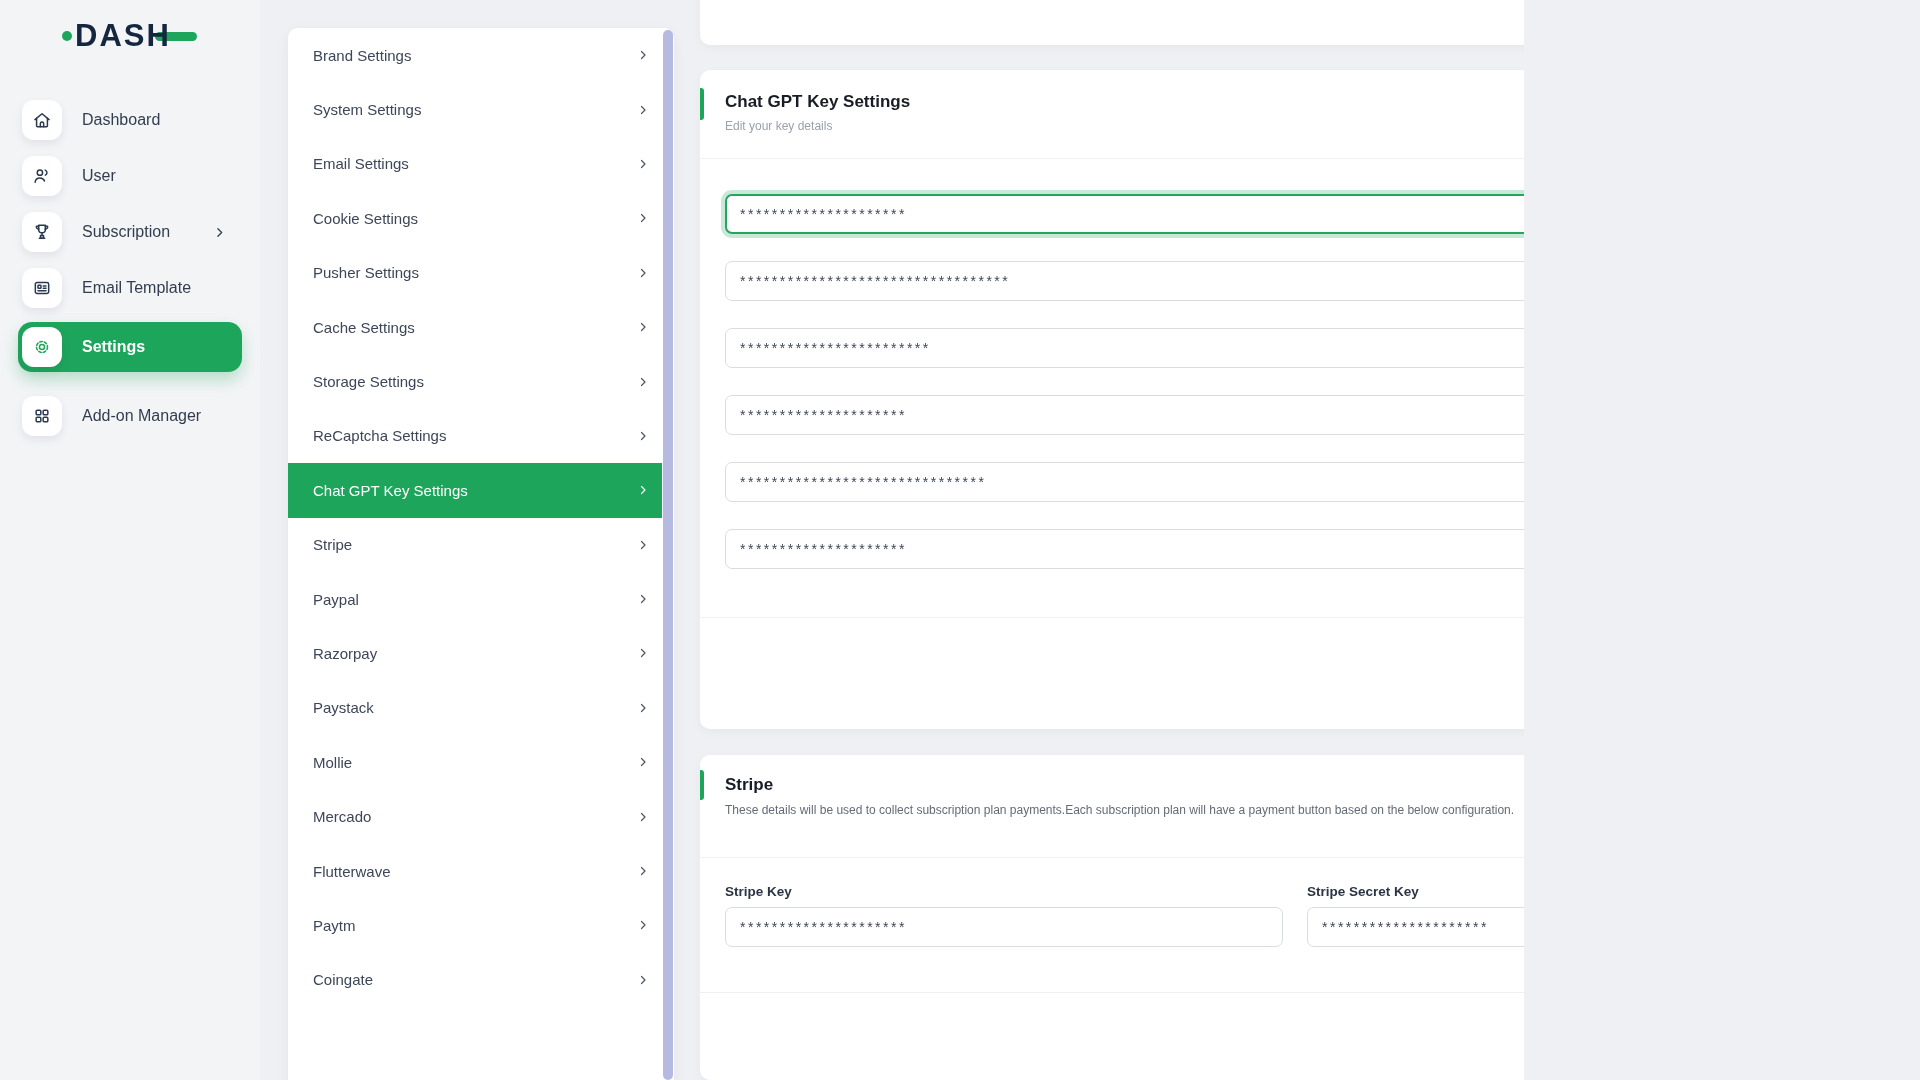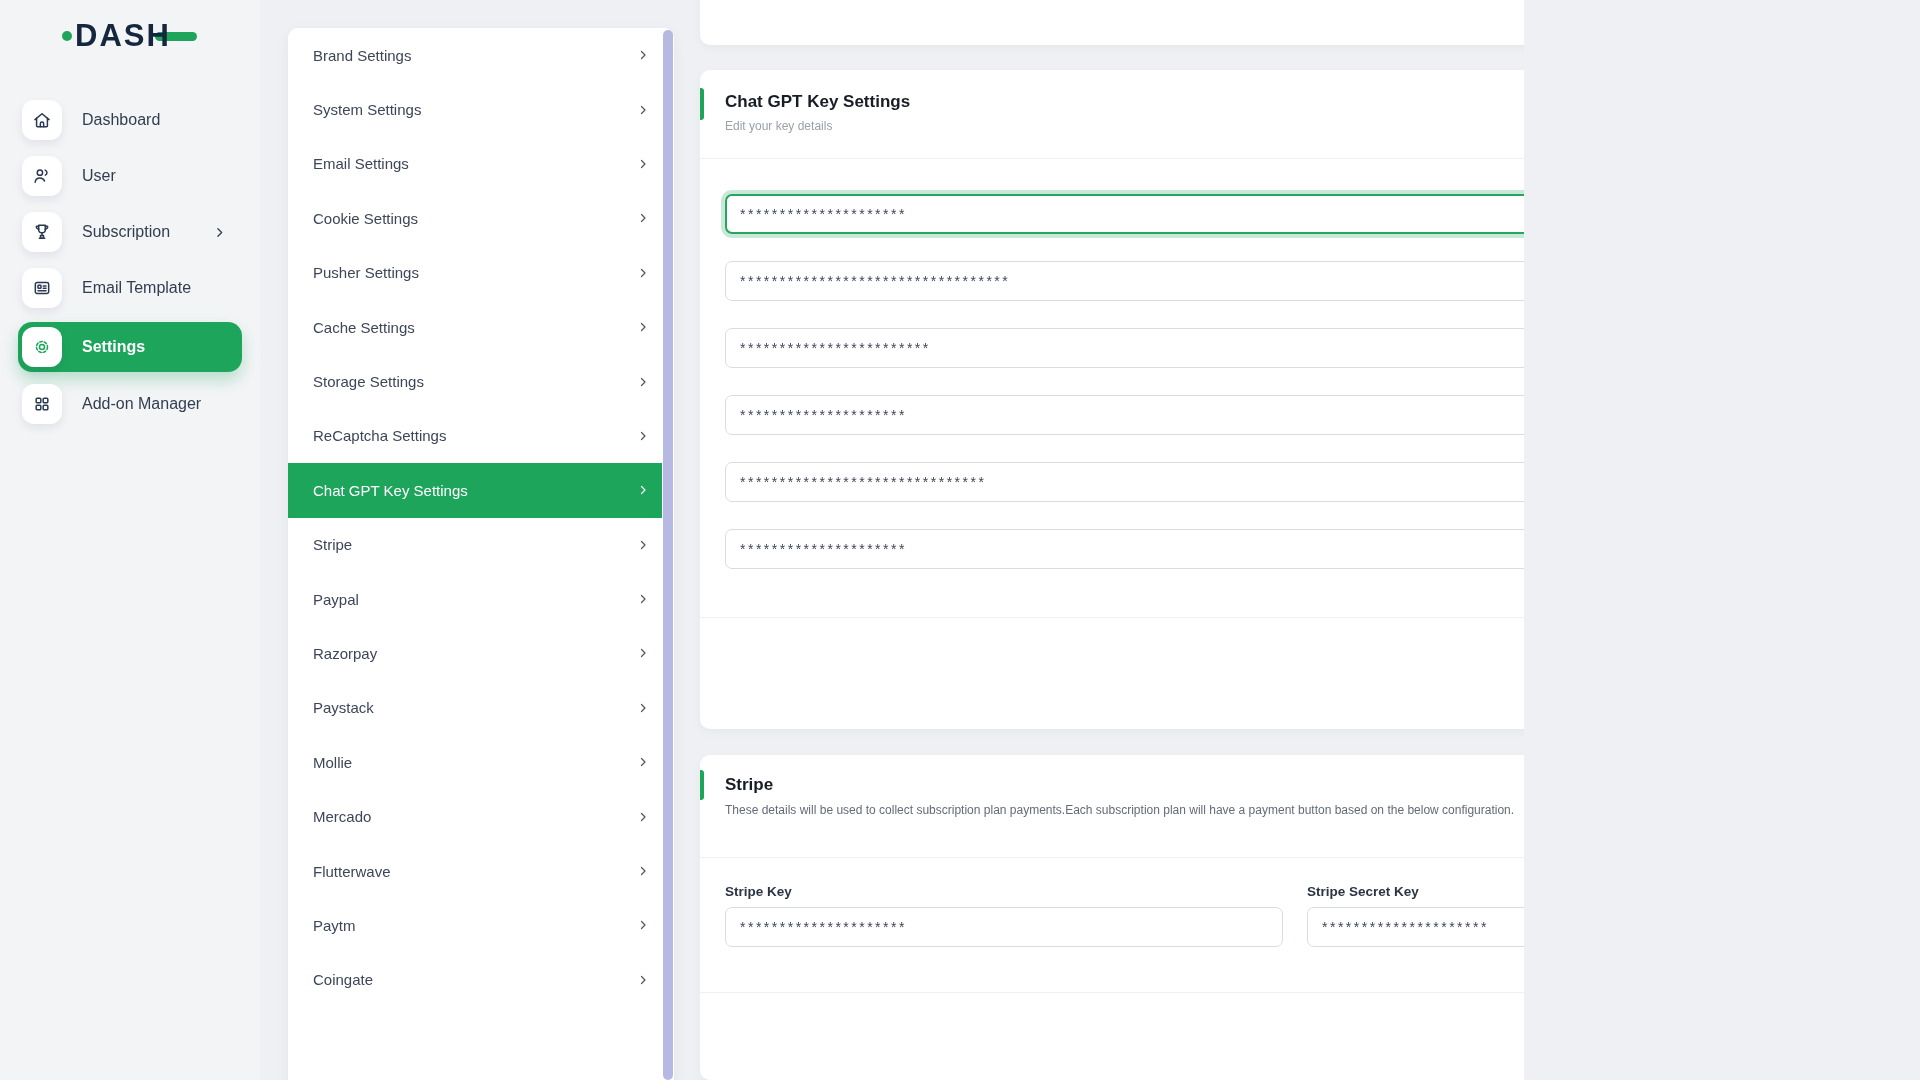--- a/index.html
+++ b/index.html
@@ -12,21 +12,21 @@
   .logo { position:absolute; left:62px; top:16px; height:40px; display:flex; align-items:center; }
   .logo-dot { width:10px; height:10px; border-radius:50%; background:#1ea55c; margin-right:3px; }
   .logo-text { font-size:31px; font-weight:800; letter-spacing:2px; color:#15263f; position:relative; z-index:2; }
   .logo-dash { width:42px; height:9px; border-radius:5px; background:#1ea55c; margin-left:-16px; position:relative; z-index:1; }
   .nav { padding-top:100px; }
   .nav-item { display:flex; align-items:center; height:40px; margin:0 0 16px 22px; cursor:pointer; }
   .icon-box { width:40px; height:40px; background:#fff; border-radius:12px; display:flex; align-items:center;
               justify-content:center; box-shadow:0 4px 10px rgba(20,30,60,.08); color:#2a3950; flex:0 0 40px; }
   .nav-label { margin-left:20px; font-size:16px; color:#323e4f; font-weight:500; }
   .nav-chev { margin-left:auto; margin-right:34px; color:#2f3b4d; display:flex; }
-  .nav-item.active { height:50px; margin:-2px 18px 12px 18px; background:#1ea55c; border-radius:14px;
+  .nav-item.active { height:50px; margin:-2px 18px 24px 18px; background:#1ea55c; border-radius:14px;
                      padding-left:4px; box-shadow:0 8px 16px rgba(30,165,92,.28); }
   .nav-item.active .icon-box { color:#1ea55c; }
   .nav-item.active .nav-label { color:#fff; font-weight:700; }
 
   
   .submenu-panel { position:absolute; left:288px; top:28px; width:386px; height:1100px; background:#fff;
                    border-radius:10px; box-shadow:0 4px 14px rgba(25,39,62,.05); overflow:hidden; }
   .sm-item { height:54.4px; display:flex; align-items:center; padding:0 25px; font-size:15px;
              color:#3d4659; cursor:pointer;gap:48px; }
   .sm-chev { margin-left:auto; color:#4c5565; display:flex; }

